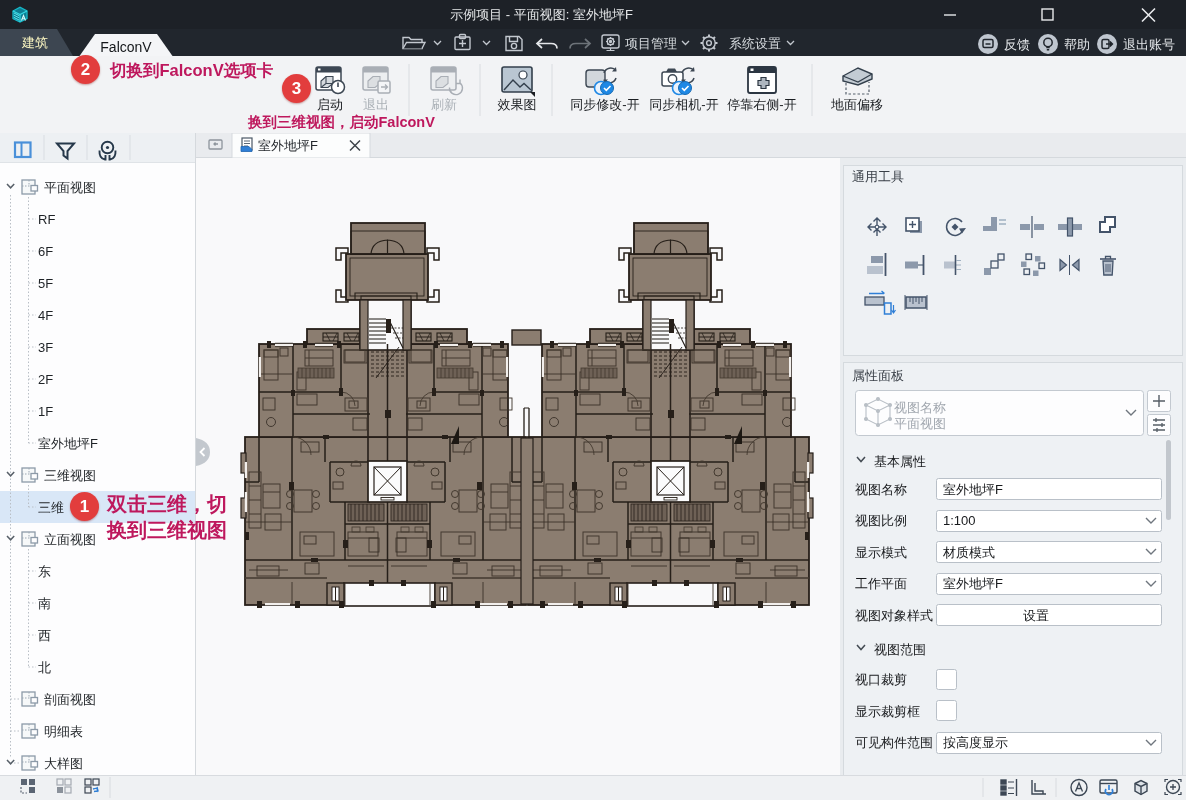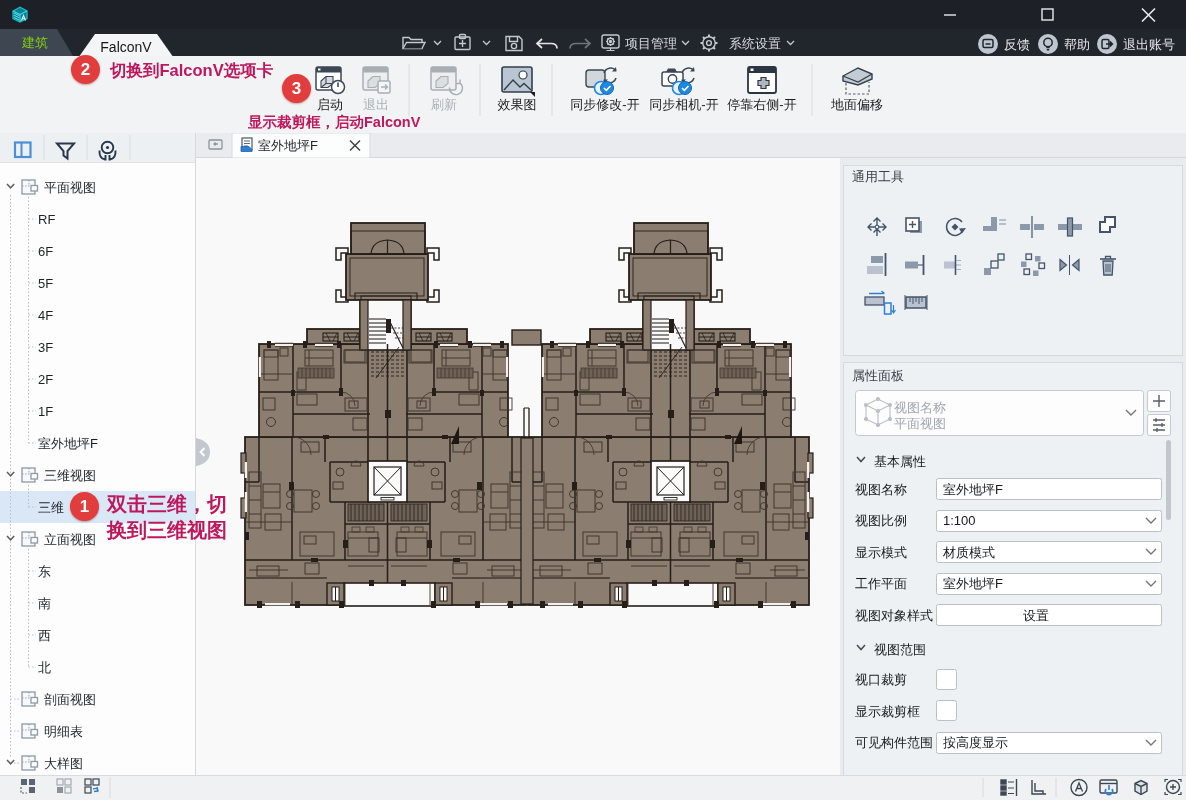--- a/index.html
+++ b/index.html
@@ -4,21 +4,21 @@
 <style>
 * { margin:0; padding:0; box-sizing:border-box; }
 html,body { width:1186px; height:800px; overflow:hidden; font-family:"Liberation Sans",sans-serif; }
 #app { position:relative; width:1186px; height:800px; background:#f2f3f5; }
 .abs { position:absolute; }
 
 #titlebar { left:0; top:0; width:1186px; height:29px; background:#1d2127; }
 #titletext { left:0; top:0; width:1083px; height:29px; line-height:29px; text-align:center; color:#e6e8ea; font-size:13px; }
 
 #menurow { left:0; top:29px; width:1186px; height:27px; background:#21262d; }
-#tab-arch { left:0; top:29px; width:73px; height:40px; background:#3d4651; clip-path:polygon(0 0,57px 0,73px 27px,0 27px); color:#84cc16; font-size:13px; line-height:27px; text-align:left; padding-left:22px; }
+#tab-arch { left:0; top:29px; width:73px; height:40px; background:#3d4651; clip-path:polygon(0 0,57px 0,73px 27px,0 27px); color:#fef9c3; font-size:13px; line-height:27px; text-align:left; padding-left:22px; }
 #tab-falcon { left:76px; top:34px; width:100px; height:27px; background:#f4f5f7; clip-path:polygon(19px 0,81px 0,100px 27px,0 27px); color:#14171a; font-size:14px; line-height:27px; text-align:center; }
 
 #ribbon { left:0; top:56px; width:1186px; height:77px; background:#f2f3f5; }
 
 #tabstrip { left:196px; top:133px; width:990px; height:25px; background:#e9ebee; border-bottom:1px solid #d5d9dd; }
 
 #sidebar { left:0; top:133px; width:196px; height:642px; background:#fdfdfe; border-right:1px solid #d5d9dd; }
 
 #canvas { left:196px; top:158px; width:644px; height:617px; background:#f9f9fa; }
 
@@ -35,20 +35,21 @@
   <div class="abs" id="titlebar"></div>
   <svg class="abs" style="left:11px;top:5px" width="18" height="19" viewBox="0 0 18 19">
     <g stroke="#17b8c8" stroke-width="1.3" fill="none">
       <path d="M2 6 L9 2.2 L16 6 L16 13.5 L9 17 L2 13.5 Z" fill="#0d7f93"></path>
       <path d="M2 6 L9 9.5 L16 6" stroke="#36d6e2"></path>
       <path d="M9 9.5 L9 17" stroke="#36d6e2"></path>
       <path d="M3 8 L8 10.6 M3 10.2 L8 12.8 M3 12.4 L8 15" stroke="#5fe3ec" stroke-width="1"></path>
       <path d="M10.5 15.5 L12.5 10.5 L14.5 15.5 M11.2 13.8 L13.8 13.8" stroke="#d5f8fa" stroke-width="1.1"></path>
     </g>
   </svg>
+  <div class="abs" id="titletext">示例项目 - 平面视图: 室外地坪F</div>
   <svg class="abs" style="left:938px;top:0" width="248" height="29" viewBox="0 0 248 29">
     <g stroke="#e8eaec" stroke-width="1.4" fill="none">
       <path d="M6 15 L18 15"></path>
       <rect x="104" y="9" width="11" height="11"></rect>
       <path d="M204 8.5 L217 21.5 M217 8.5 L204 21.5" stroke-width="1.6"></path>
     </g>
   </svg>
   <div class="abs" id="menurow"></div>
   <div class="abs" id="tab-arch">建筑</div>
   <div class="abs" id="tab-falcon">FalconV</div>
@@ -186,21 +187,21 @@
     <text x="517" y="53" font-size="13" fill="#1b1e22" text-anchor="middle">效果图</text>
     <text x="605" y="53" font-size="13" fill="#1b1e22" text-anchor="middle">同步修改-开</text>
     <text x="684" y="53" font-size="13" fill="#1b1e22" text-anchor="middle">同步相机-开</text>
     <text x="762" y="53" font-size="13" fill="#1b1e22" text-anchor="middle">停靠右侧-开</text>
     <text x="857" y="53" font-size="13" fill="#1b1e22" text-anchor="middle">地面偏移</text>
   </svg>
 
   <div class="rc" style="left:71px;top:55px;">2</div>
   <div class="rtxt" style="left:110px;top:60px;font-size:16.5px;">切换到FalconV选项卡</div>
   <div class="rc" style="left:282px;top:74px;">3</div>
-  <div class="rtxt" style="left:248px;top:113px;font-size:14.5px;">显示裁剪框，启动FalconV</div>
+  <div class="rtxt" style="left:248px;top:113px;font-size:14.5px;">换到三维视图，启动FalconV</div>
   <div class="abs" id="sidebar"></div>
   <svg class="abs" style="left:0;top:133px" width="196" height="642" viewBox="0 0 196 642">
     <defs>
       <g id="dicon">
         <rect x="0" y="1" width="13" height="14" fill="#f6f8f9" stroke="#8d9aa8" stroke-width="1.3"></rect>
         <rect x="9" y="6.5" width="6.5" height="5.5" fill="#fdfdfe" stroke="#8d9aa8" stroke-width="1.3"></rect>
         <path d="M7 1 L7 7 M0 7 L9 7" stroke="#9aa6b2" stroke-width="1" stroke-dasharray="1.5 1.5"></path>
       </g>
       <g id="chev">
         <path d="M0 0 L3.6 3.8 L7.2 0" fill="none" stroke="#586069" stroke-width="1.5"></path>

